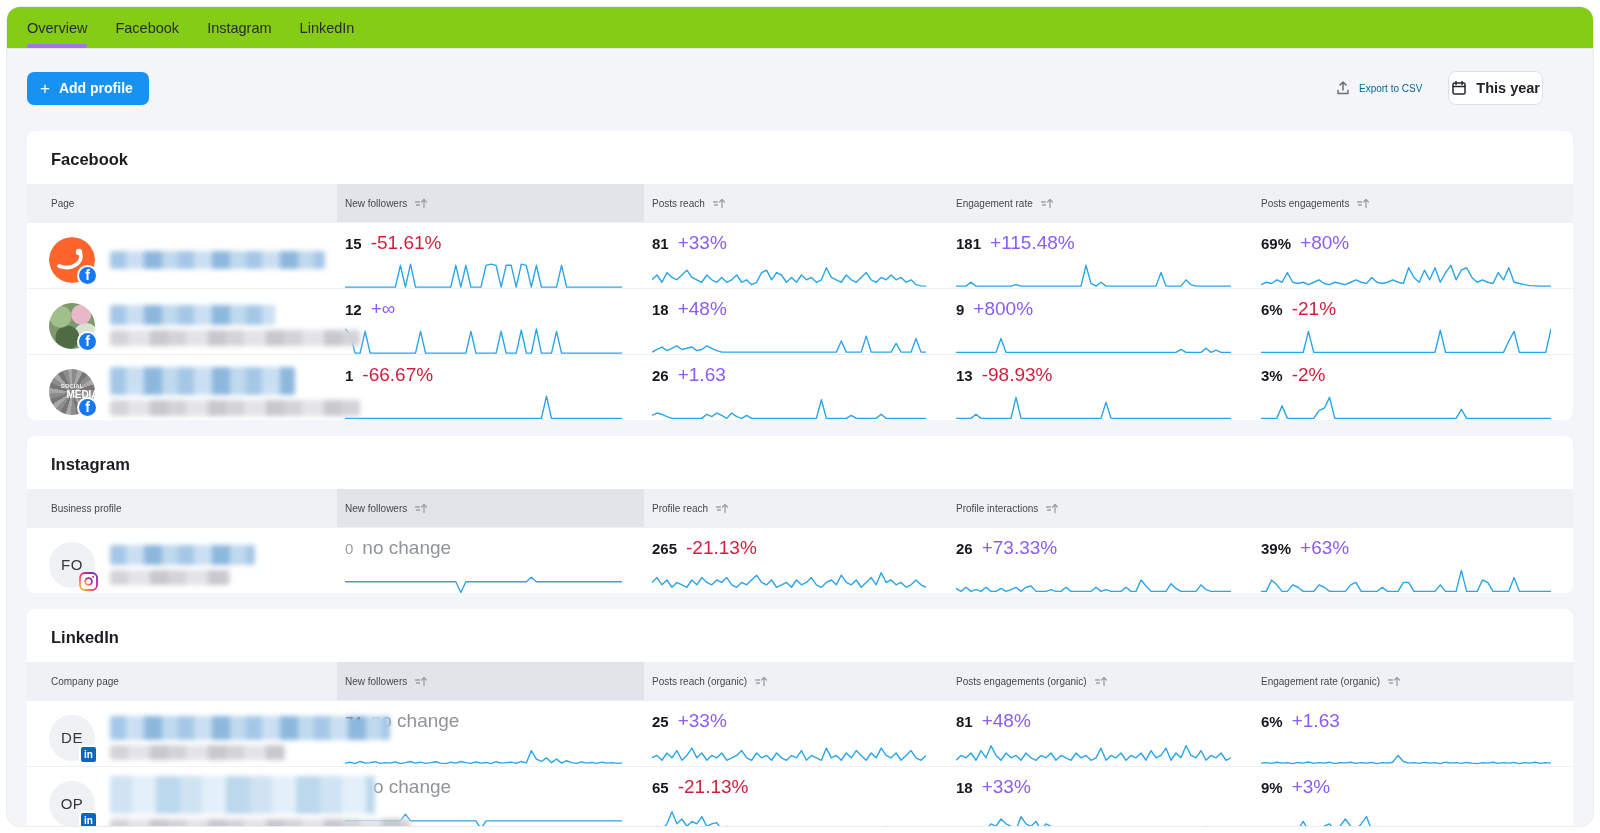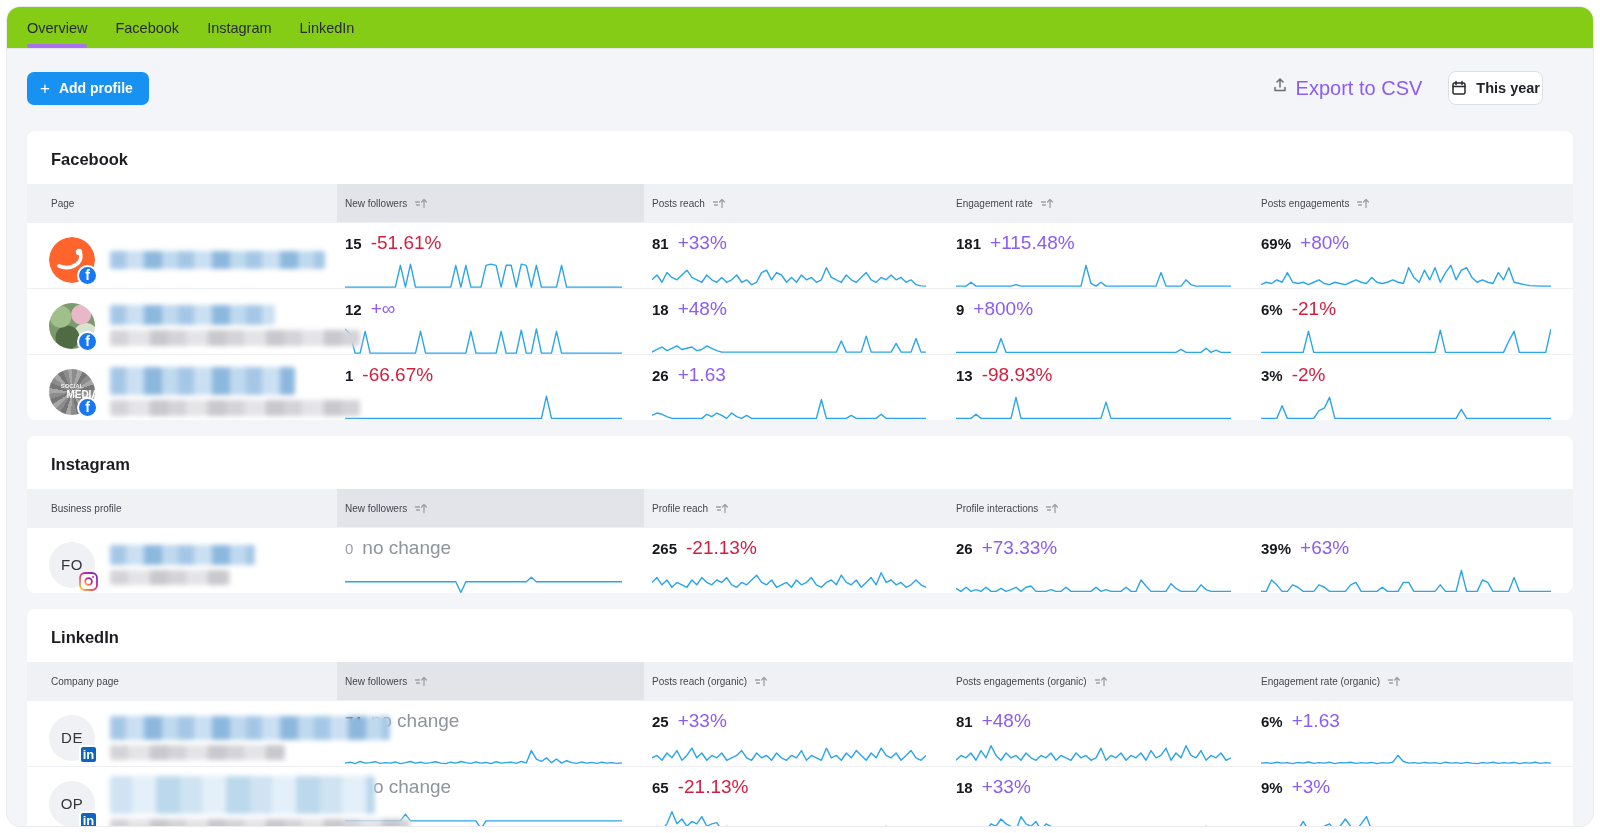--- a/index.html
+++ b/index.html
@@ -9,21 +9,21 @@
   
   .tabbar { background:#84cc16; border-bottom:1px solid #e7e8ee; padding:0 0 0 20px; display:flex; gap:28px; height:42px; align-items:flex-end; }
   .tab { position:relative; padding:10px 0 12px 0; font-size:14.5px; color:#2a2c31; cursor:pointer; }
   .tab.active::after { content:""; position:absolute; left:0; right:0; bottom:0; height:4px; border-radius:3px; background:#a872ec; }
 
   
   .toolbar { display:flex; align-items:center; justify-content:space-between; padding:22px 50px 0 20px; }
   .btn-primary { display:inline-flex; align-items:center; gap:9px; background:#1791f2; color:#fff; border:none; border-radius:7px; height:33px; padding:0 16px 0 13px; font-size:14px; font-weight:700; font-family:"Liberation Sans",sans-serif; cursor:pointer; }
   .btn-primary .plus { font-size:17px; font-weight:400; line-height:1; }
   .toolbar-right { display:flex; align-items:center; gap:26px; }
-  .btn-export { display:inline-flex; gap:8px; background:transparent; border:none; color:#8b5cf6; font-size:20px; font-family:"Liberation Sans",sans-serif; cursor:pointer; }
+  .btn-export { display:inline-flex; align-items:center; gap:8px; background:transparent; border:none; color:#0369a1; font-size:10px; font-family:"Liberation Sans",sans-serif; cursor:pointer; }
   .btn-period { display:inline-flex; align-items:center; gap:9px; background:#fff; border:1px solid #dddfe5; border-radius:8px; height:34px; padding:0 2px; font-size:14.5px; font-weight:700; color:#212328; font-family:"Liberation Sans",sans-serif; cursor:pointer; }
 
   
   #sections { padding:26px 20px 0 20px; display:flex; flex-direction:column; gap:16px; }
   .card { background:#fff; border-radius:8px; overflow:hidden; }
   .card-title { font-size:16.5px; font-weight:700; color:#1b1d21; padding:19px 20px 15px 24px; }
   .row-grid { display:grid; grid-template-columns:310px 307px 304px 305px 1fr; }
   .thead { background:#f0f1f5; }
   .th { font-size:10px; color:#43474f; display:flex; align-items:center; gap:7px; height:38px; }
   .th.entity { padding-left:24px; }
@@ -41,21 +41,21 @@
       radial-gradient(circle at 25% 30%, #9fc08a 0 22%, transparent 24%),
       radial-gradient(circle at 70% 25%, #e8b7c8 0 20%, transparent 22%),
       radial-gradient(circle at 40% 75%, #4e6b44 0 26%, transparent 28%),
       radial-gradient(circle at 80% 70%, #d7e3cf 0 24%, transparent 26%),
       #7d9a6d; }
   .disc.media { background:repeating-conic-gradient(#8c8c8c 0 14deg, #a7a7a7 14deg 28deg, #767676 28deg 42deg); color:#fff; flex-direction:column; font-weight:700; }
   .disc.media .l1 { font-size:6px; opacity:.85; }
   .disc.media .l2 { font-size:10px;padding-left:21px; }
   .badge { position:absolute; right:-3px; bottom:-3px; }
   .badge-fb { width:21px; height:21px; border-radius:50%; background:#1877f2; color:#fff; font-weight:700; font-size:14px; display:flex; align-items:center; justify-content:center; border:2px solid #fff; }
-  .badge-li { width:19px; height:19px; border-radius:4px; background:#0a66c2; color:#fff; font-weight:700; font-size:13px; display:flex; align-items:center; justify-content:center; border:2px solid #fff; }
+  .badge-li { width:19px; height:19px; border-radius:4px; background:#0a66c2; color:#fff; font-weight:700; font-size:10px; display:flex; align-items:center; justify-content:center; border:2px solid #fff; }
   .names { display:flex; flex-direction:column; gap:5px; }
   .bar { border-radius:2px; filter:blur(2.5px); }
   .bar.blue { background:repeating-linear-gradient(90deg,#a5c7e6 0 16px,#cadff2 16px 34px,#8db8dd 34px 52px,#bfd9ee 52px 68px); }
   .bar.paleblue { background:repeating-linear-gradient(90deg,#cfe3f2 0 22px,#e3f0f9 22px 46px,#bcd8ec 46px 70px); }
   .bar.gray { background:repeating-linear-gradient(90deg,#d4d4d8 0 18px,#e4e4e7 18px 40px,#c8c8cd 40px 58px); }
 
   
   .mcell { padding:9px 22px 7px 8px; display:flex; flex-direction:column; }
   .mval { display:flex; align-items:baseline; gap:9px; line-height:1.2; }
   .num { font-size:15px; font-weight:700; color:#16181d; }

